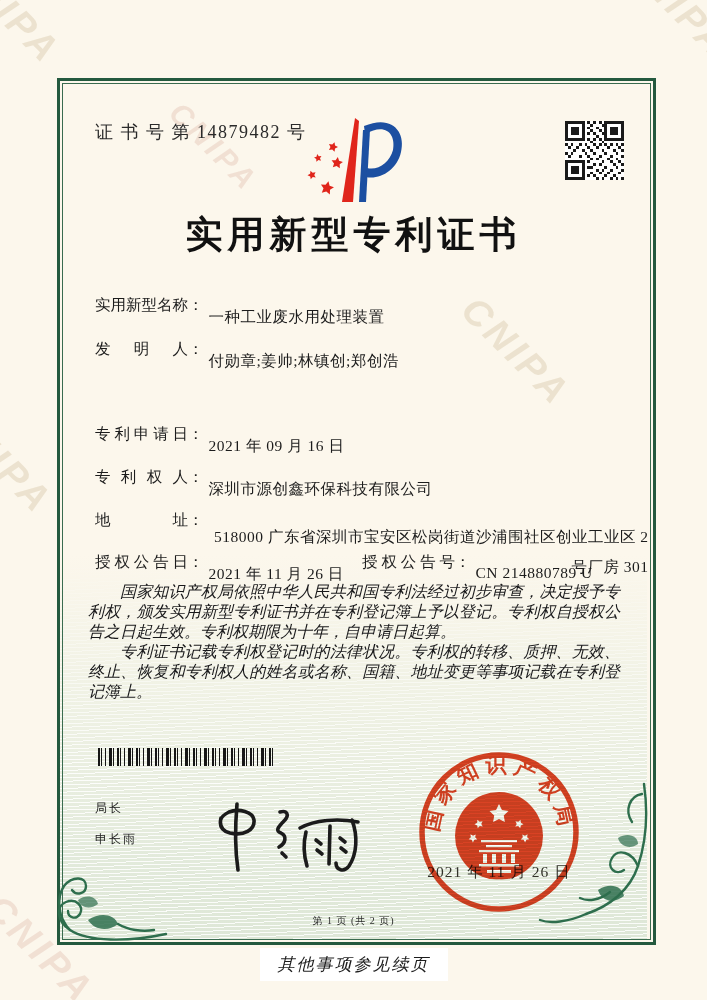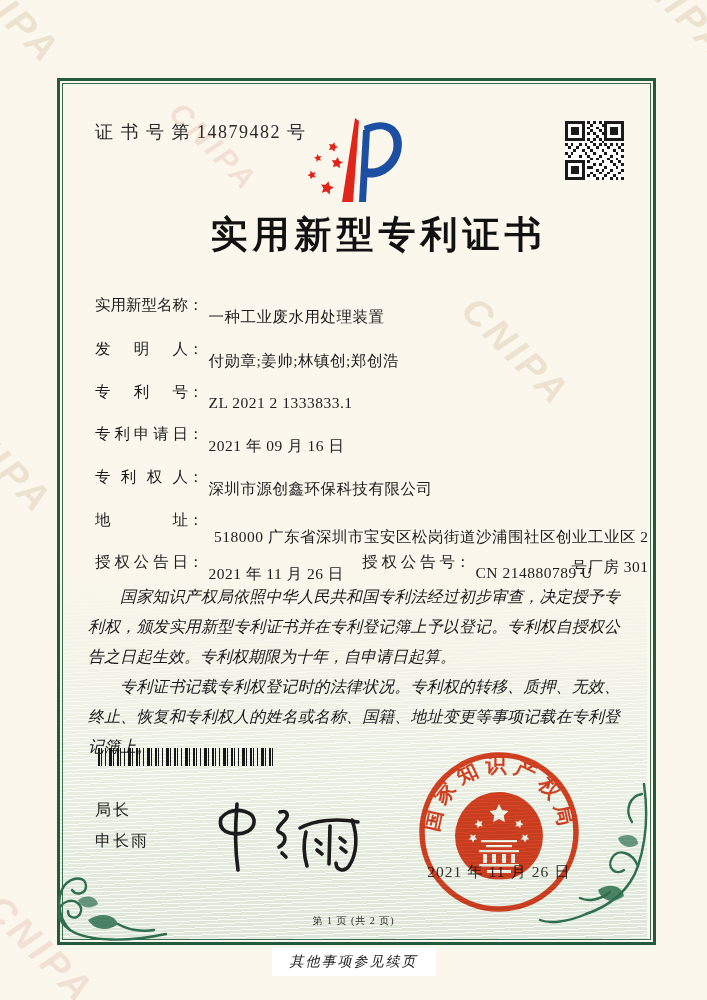--- a/index.html
+++ b/index.html
@@ -25,53 +25,53 @@
         background:linear-gradient(180deg,rgba(229,237,222,0) 0%,rgba(229,237,222,0.55) 38%,#e2eadb 80%,#dee7d7 100%);}
   .wash-lines{position:absolute;left:60px;top:555px;width:587px;height:384px;z-index:0;
         background:repeating-linear-gradient(178deg,rgba(255,255,255,0) 0px,rgba(255,255,255,0) 2.6px,rgba(255,255,255,0.85) 2.6px,rgba(255,255,255,0.85) 3.6px);
         -webkit-mask-image:linear-gradient(180deg,transparent 0%,#000 55%);
         mask-image:linear-gradient(180deg,transparent 0%,#000 55%);}
   
   .cert-no{position:absolute;left:95px;top:120px;font-size:18px;letter-spacing:1.5px;z-index:3;color:#2a2a2a;}
   .qr{position:absolute;left:565px;top:121px;width:59px;height:59px;z-index:3;}
   .logo{position:absolute;left:300px;top:106px;width:110px;height:100px;z-index:3;}
   .title{position:absolute;left:57px;top:210px;width:593px;text-align:center;font-size:37px;
-         font-weight:bold;letter-spacing:5px;z-index:3;color:#111;padding-left:25px;}
+         font-weight:bold;letter-spacing:5px;z-index:3;color:#111;}
   
   .row{position:absolute;left:95px;font-size:15.5px;z-index:3;white-space:nowrap;color:#1c1c1c;}
   .lbl{display:inline-block;width:93px;text-align:justify;text-align-last:justify;vertical-align:top;}
   .colon{display:inline-block;vertical-align:top;}
   .val{display:inline-block;margin-left:5px;vertical-align:top;letter-spacing:0.5px;margin-top:12px;}
   .val-addr{white-space:normal;width:440px;line-height:30px;text-align:right;}
   .row-r1{top:295px;} .row-r2{top:339px;} .row-r3{top:382px;} .row-r4{top:424px;}
   .row-r5{top:467px;} .row-r6{top:510px;} .row-r7{top:552px;}
   .row-grantno{left:362px;top:552px;}
   
   .paras{position:absolute;left:88px;top:582px;width:532px;z-index:3;font-size:16px;
-         font-style:italic;line-height:30px;text-align:justify;color:#18181a;}
+         font-style:italic;line-height:20px;text-align:justify;color:#18181a;}
   .paras p{margin:0;text-indent:2em;}
   
   .barcode{position:absolute;left:98px;top:748px;width:178px;height:18px;z-index:3;
     background:repeating-linear-gradient(90deg,#161616 0 2px,transparent 2px 3px,#161616 3px 4px,
     transparent 4px 7px,#161616 7px 8px,transparent 8px 11px,#161616 11px 14px,transparent 14px 15px,
     #161616 15px 16px,transparent 16px 19px);}
   .signer{position:absolute;left:95px;z-index:3;font-family:"Liberation Sans",sans-serif;
-          font-size:16px;color:#222;letter-spacing:2px;}
+          font-size:12px;color:#222;letter-spacing:2px;}
   .signer-title{top:800px;} .signer-name{top:831px;}
   .sig{position:absolute;left:185px;top:772px;width:200px;height:105px;z-index:3;}
   .seal-date{position:absolute;left:413px;top:862px;width:172px;text-align:center;font-size:15.5px;
              letter-spacing:1px;color:#33332b;z-index:3;}
   .seal{position:absolute;left:413px;top:746px;width:172px;height:172px;z-index:4;
         mix-blend-mode:multiply;opacity:0.95;}
   .fl{position:absolute;z-index:4;}
   .fl-bl{left:48px;top:856px;} .fl-br{left:538px;top:780px;}
   .page-note{position:absolute;left:57px;top:914px;width:593px;text-align:center;font-size:10px;
              z-index:3;color:#2c2c2c;letter-spacing:1px;}
   .footer-note{position:absolute;left:0;top:948px;width:707px;text-align:center;z-index:3;}
-  .footer-note span{display:inline-block;background:#fff;padding:5px 18px;font-size:14px;
+  .footer-note span{display:inline-block;background:#fff;padding:5px 18px;font-size:17px;
              font-style:italic;letter-spacing:2px;color:#1c1c1c;}
 </style>
 </head>
 <body>
 
 <div class="page">
 
   <span class="wm wm1">CNIPA</span>
   <span class="wm wm2">CNIPA</span>
   <span class="wm wm3 pink">CNIPA</span>
@@ -121,23 +121,20 @@
     </g>
   </svg>
 
   <div class="title">实用新型专利证书</div>
 
   <div class="row row-r1">
     <span class="lbl">实用新型名称</span><span class="colon">：</span><span class="val">一种工业废水用处理装置</span>
   </div>
   <div class="row row-r2">
     <span class="lbl">发明人</span><span class="colon">：</span><span class="val">付勋章;姜帅;林镇创;郑创浩</span>
-  </div>
-  <div class="row row-r3">
-    <span class="lbl">专利号</span><span class="colon">：</span><span class="val">ZL 2021 2 1333833.1</span>
   </div>
   <div class="row row-r4">
     <span class="lbl">专利申请日</span><span class="colon">：</span><span class="val">2021 年 09 月 16 日</span>
   </div>
   <div class="row row-r5">
     <span class="lbl">专利权人</span><span class="colon">：</span><span class="val">深圳市源创鑫环保科技有限公司</span>
   </div>
   <div class="row row-r6">
     <span class="lbl">地址</span><span class="colon">：</span><span class="val val-addr">518000 广东省深圳市宝安区松岗街道沙浦围社区创业工业区 2 号厂房 301</span>
   </div>

